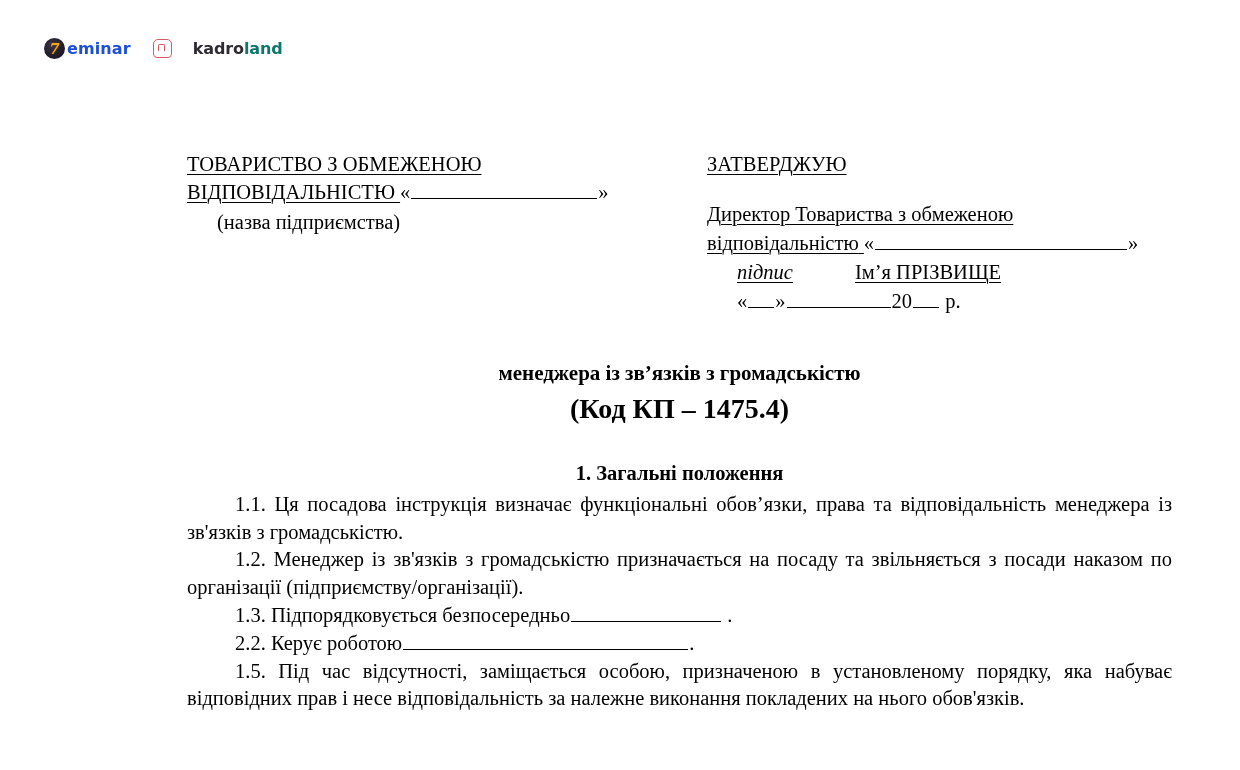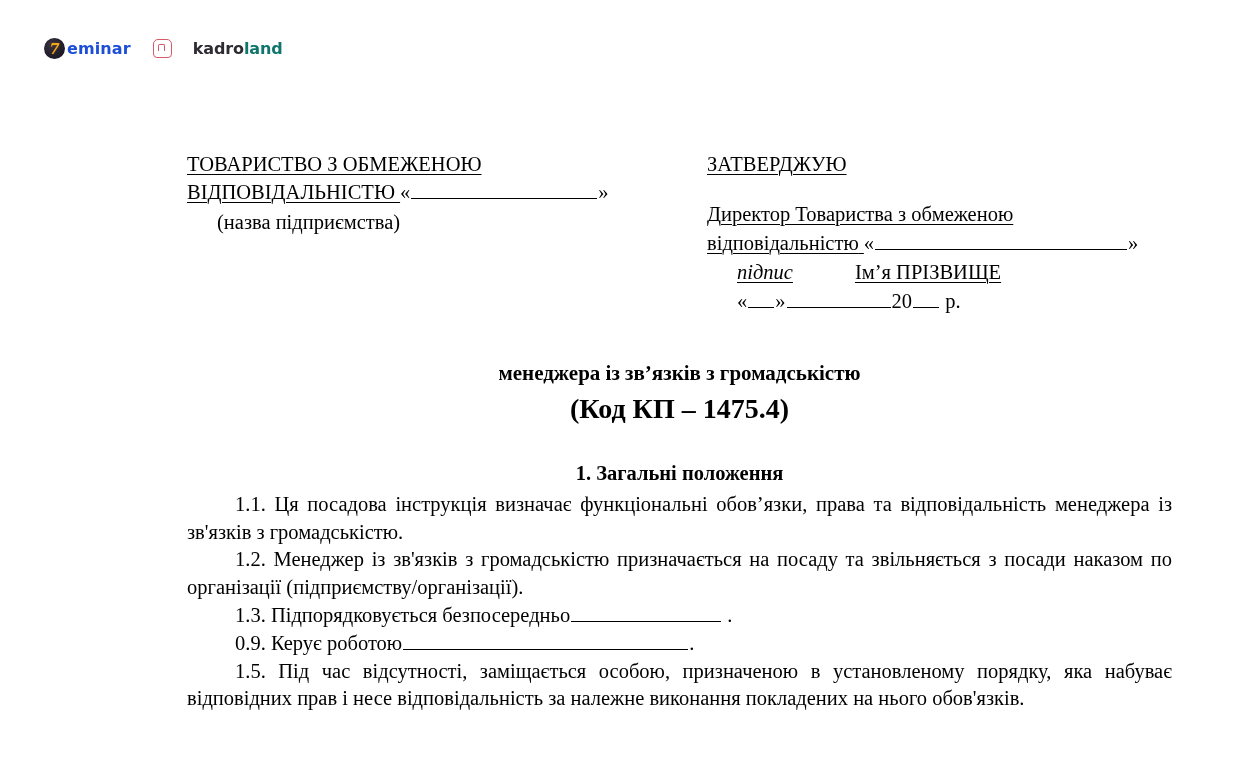--- a/index.html
+++ b/index.html
@@ -250,18 +250,18 @@
 
   <p class="para">1.1. Ця посадова інструкція визначає функціональні обов’язки, права та відповідальність менеджера із зв'язків з громадськістю.</p>
 
   <p class="para">1.2. Менеджер із зв'язків з громадськістю призначається на посаду та звільняється з посади наказом по організації (підприємству/організації).</p>
 
   <p class="para-nojust">
     <span>1.3. Підпорядковується безпосередньо</span><span class="blank blank-13"></span>&nbsp;<span>.</span>
   </p>
 
   <p class="para-nojust">
-    <span>0.9. Керує роботою</span><span class="blank blank-14"></span><span>.</span>
+    <span>2.2. Керує роботою</span><span class="blank blank-14"></span><span>.</span>
   </p>
 
   <p class="para">1.5. Під час відсутності, заміщається особою, призначеною в установленому порядку, яка набуває відповідних прав і несе відповідальність за належне виконання покладених на нього обов'язків.</p>
 
 </div>
 
 </body></html>

